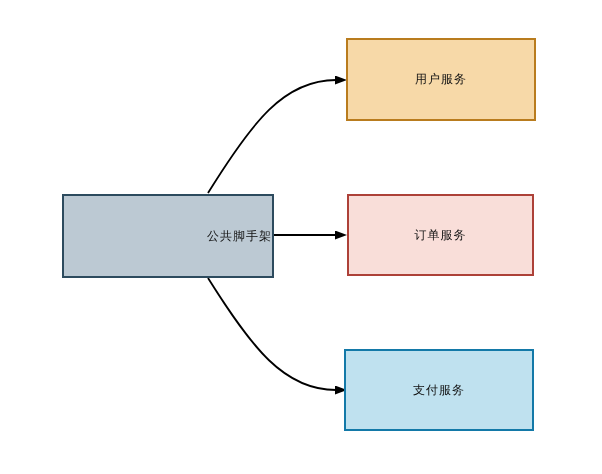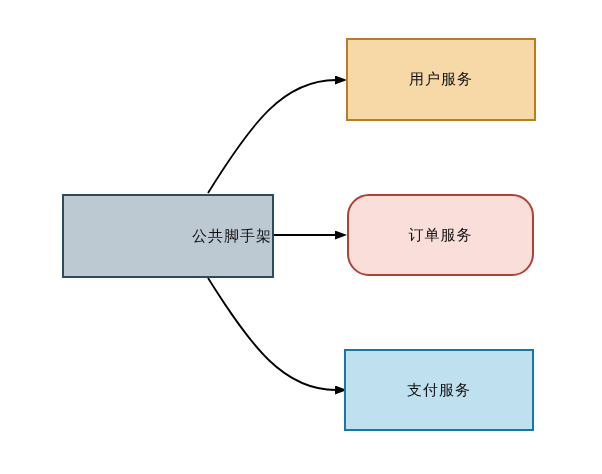--- a/index.html
+++ b/index.html
@@ -22,28 +22,28 @@
     width: 602px;
     height: 474px;
   }
   .node {
     position: absolute;
     box-sizing: border-box;
     border: 2px solid #000;
     display: flex;
     align-items: center;
     justify-content: center;
-    font-size: 15px;
+    font-size: 12px;
     color: #111111;
     letter-spacing: 1px;
     white-space: nowrap;
   }
   .node-scaffold { left: 62px;  top: 194px; width: 212px; height: 84px; }
   .node-user     { left: 346px; top: 38px;  width: 190px; height: 83px; }
-  .node-order    { left: 347px; top: 194px; width: 187px; height: 82px; border-radius: 22px; }
+  .node-order    { left: 347px; top: 194px; width: 187px; height: 82px; }
   .node-payment  { left: 344px; top: 349px; width: 190px; height: 82px; }
   .edge-path {
     fill: none;
     stroke-width: 1.8px;
   }
 </style>
 </head>
 <body>
 
 <div class="canvas">

